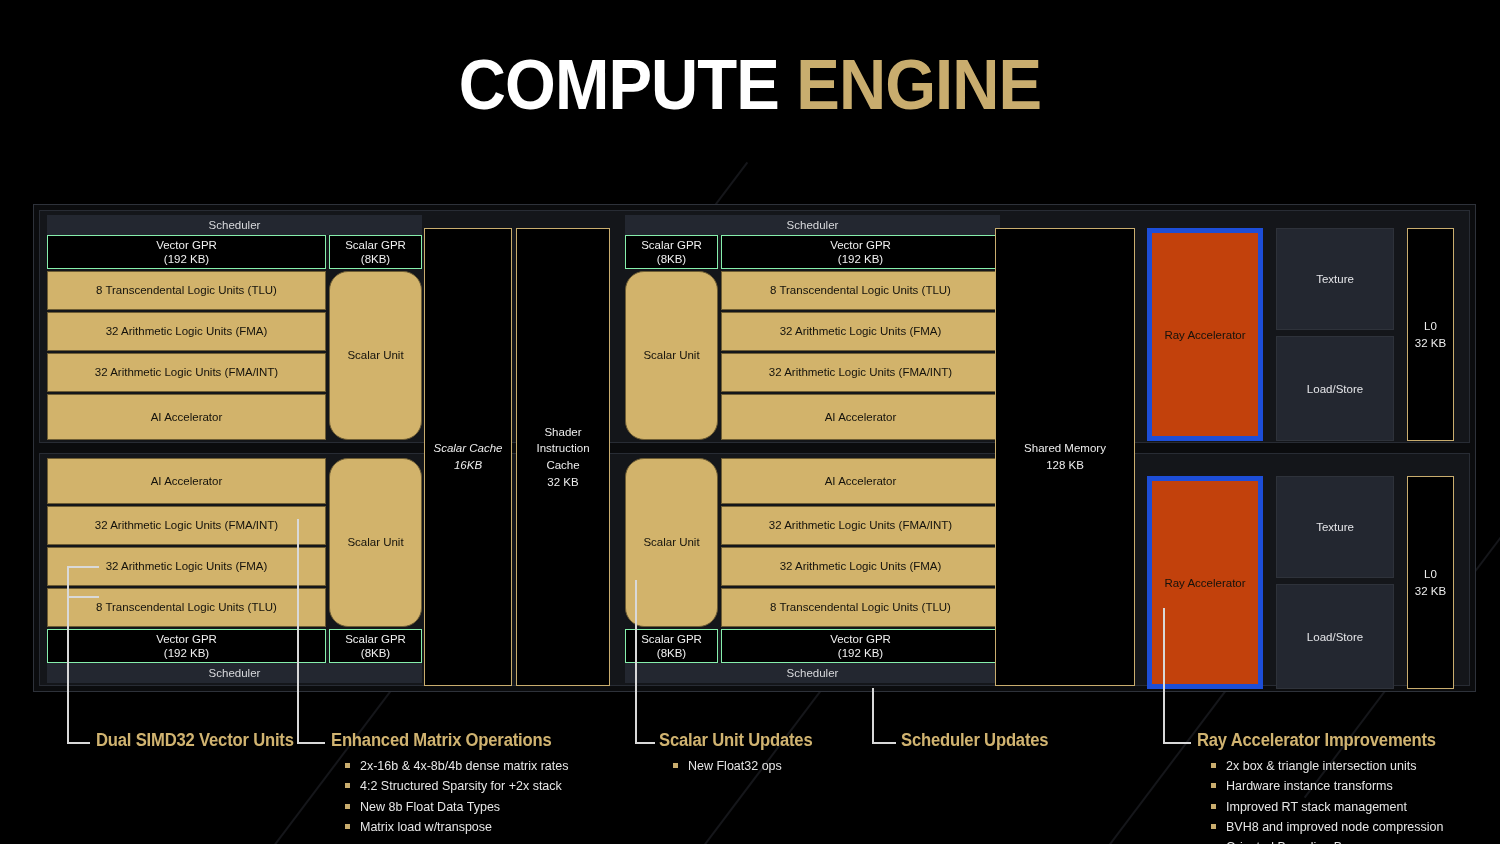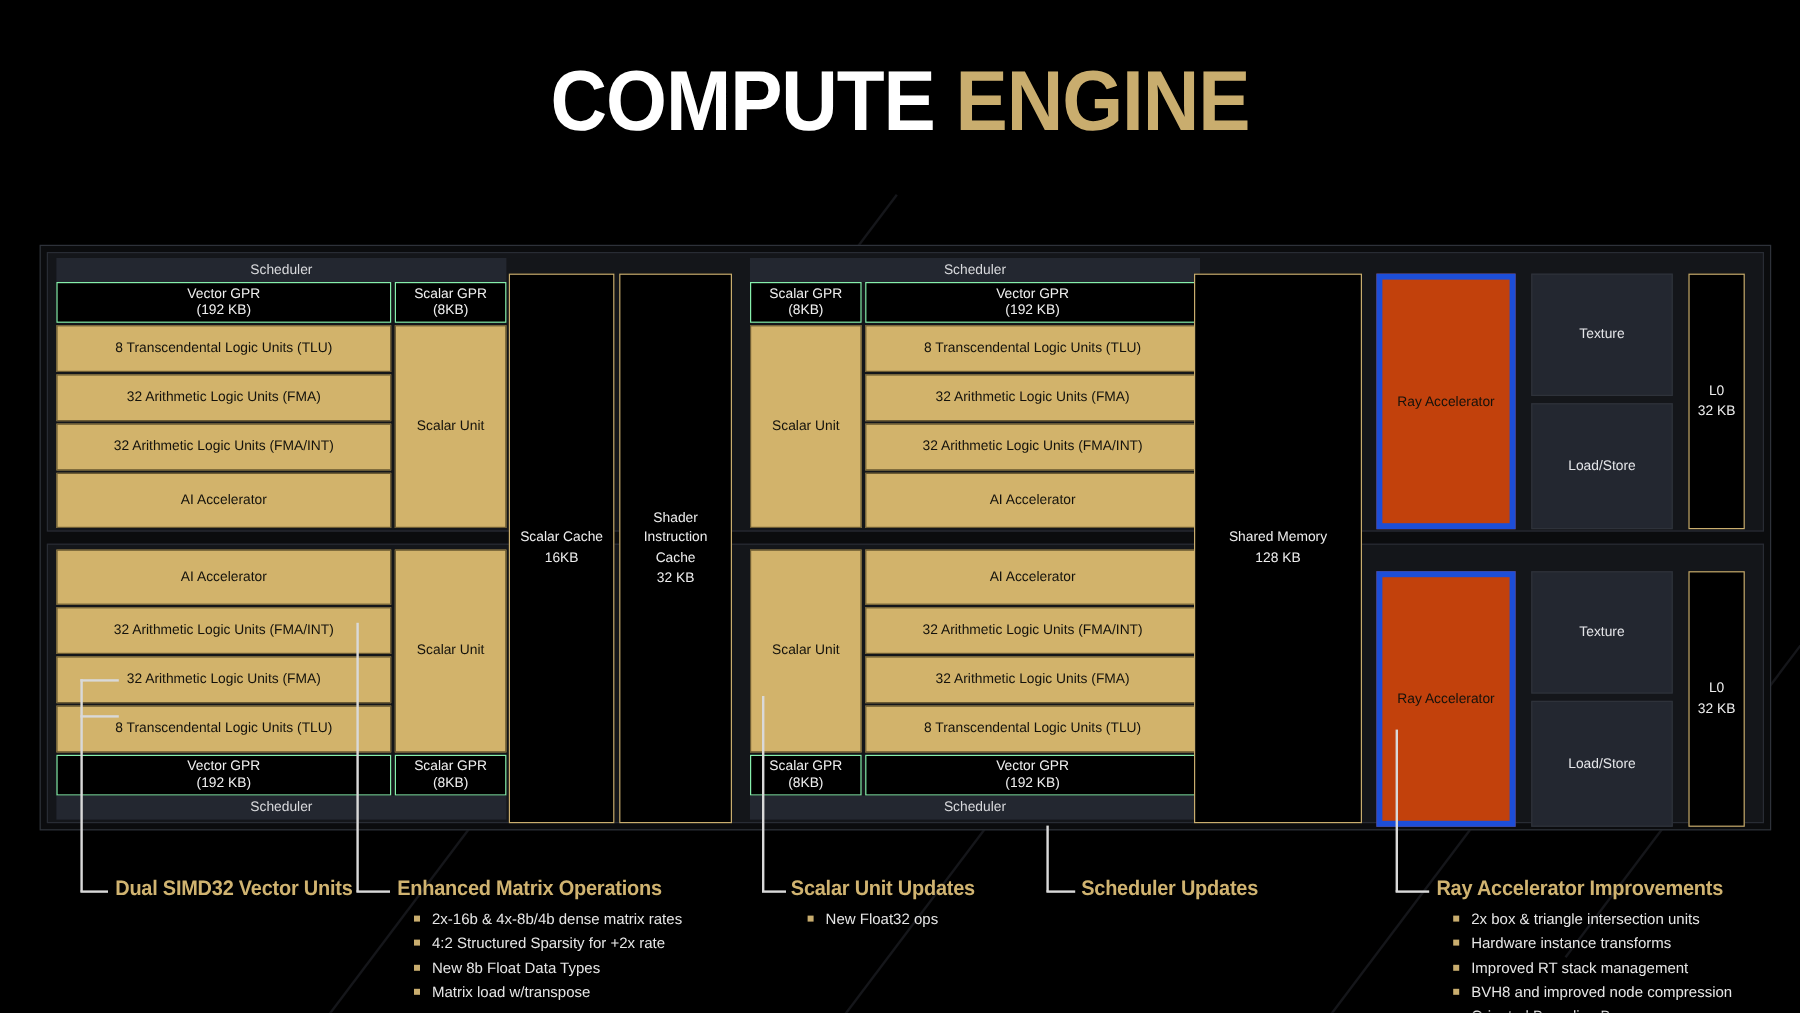--- a/index.html
+++ b/index.html
@@ -66,21 +66,21 @@
     display:flex; align-items:center; justify-content:center;
     font-size:11.5px; text-align:center; line-height:1.25;
   }
   .cell.dark {
     background:#000; color:#f0f0f0; border:1px solid #86efac;
   }
   .cell.gpr { height:34px; flex-direction:column; }
   .cell.unit { height:39px; }
   .cell.ai { flex:1; }
   .cell.sgpr { height:34px; }
-  .cell.sunit { flex:1; }
+  .cell.sunit { flex:1;border-radius:19px; }
 
   
   .cache {
     position:absolute; background:#000; border:1px solid #c9ad6e;
     display:flex; align-items:center; justify-content:center;
     font-size:11.5px; color:#ededed; text-align:center; line-height:1.45;
   }
   #scalar-cache { left:424px; top:228px; width:88px; height:458px; }
   #shader-cache { left:516px; top:228px; width:94px; height:458px; }
 
@@ -234,21 +234,21 @@
             <span>Vector GPR</span>
             <span>(192 KB)</span>
           </div>
         </div>
       </div>
       <div class="sched" style="position:absolute; left:0; right:0; bottom:0;">Scheduler</div>
     </div>
   </div>
 </div>
 
-<div class="cache" id="scalar-cache" style="white-space:pre-line;">Scalar Cache
+<div class="cache" id="scalar-cache" style="white-space:pre-line;font-style:italic;">Scalar Cache
 16KB</div>
 <div class="cache" id="shader-cache" style="white-space:pre-line;">Shader
 Instruction
 Cache
 32 KB</div>
 
 <div id="shared-memory" style="white-space:pre-line;">Shared Memory
 128 KB</div>
 
 <div class="ray" style="left:1147px; top:228px; height:213px;">Ray Accelerator</div>
@@ -287,21 +287,21 @@
 
 <div class="callout" id="co-0" style="left:96px; top:730px;">
   <h3>Dual SIMD32 Vector Units</h3>
   <ul></ul>
 </div>
 
 <div class="callout" id="co-1" style="left:331px; top:730px;">
   <h3>Enhanced Matrix Operations</h3>
   <ul>
       <li>2x-16b &amp; 4x-8b/4b dense matrix rates</li>
-      <li>4:2 Structured Sparsity for +2x rate</li>
+      <li>4:2 Structured Sparsity for +2x stack</li>
       <li>New 8b Float Data Types</li>
       <li>Matrix load w/transpose</li>
     </ul>
 </div>
 
 <div class="callout" id="co-2" style="left:659px; top:730px;">
   <h3>Scalar Unit Updates</h3>
   <ul>
       <li>New Float32 ops</li>
     </ul>

